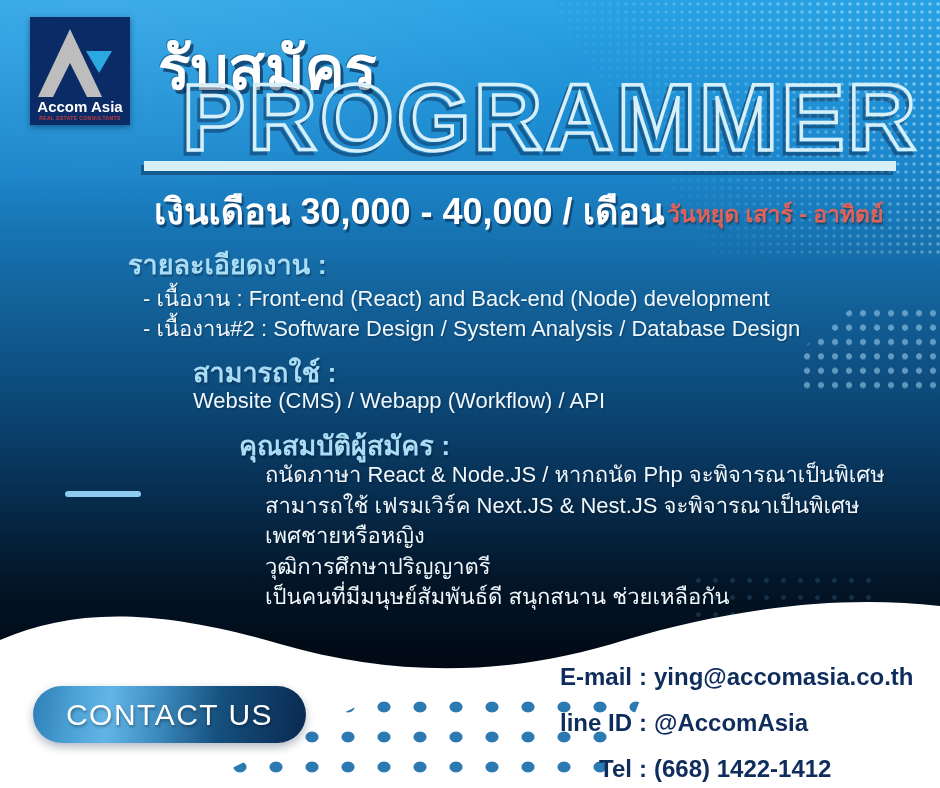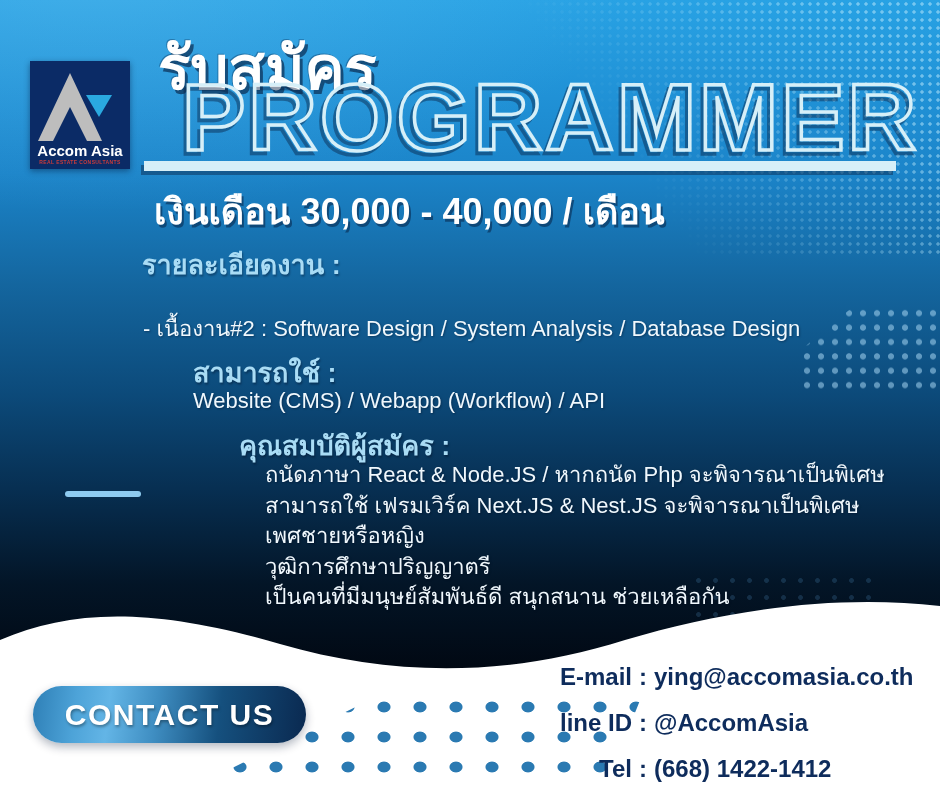--- a/index.html
+++ b/index.html
@@ -23,21 +23,21 @@
   .dots-faint{left:690px;top:572px;width:190px;height:100px;z-index:1;
     background-image:radial-gradient(rgba(90,160,215,.20) 2px, rgba(0,0,0,0) 2.8px);
     background-size:17px 17px;}
   .dots-bottom{left:180px;top:688px;width:465px;height:92px;z-index:3;
     background-image:radial-gradient(#2b7ab2 6px, rgba(0,0,0,0) 7px);
     background-size:36px 30px;background-position:6px 4px;
     clip-path:polygon(46% 0,100% 0,92% 100%,6% 100%);}
 
   
   .logo{left:30px;top:17px;width:100px;height:108px;z-index:3;background:#0b2b66;
-    box-shadow:0 2px 6px rgba(0,20,50,.45);margin-top:44px;}
+    box-shadow:0 2px 6px rgba(0,20,50,.45);}
   .logo svg{display:block;width:100%;height:100%;}
 
   
   .recruit{left:158px;top:20px;z-index:3;font-size:60px;font-weight:800;color:#ffffff;
     text-shadow:3px 4px 0 rgba(8,35,70,.65), -1px -1px 0 rgba(8,35,70,.35);}
   .programmer{left:142px;top:70px;z-index:3;font-size:95px;font-weight:800;line-height:1;
     letter-spacing:3px;white-space:nowrap;color:#d6eff8;
     filter:drop-shadow(-3px 4px 0 rgba(8,35,70,.45));margin-left:40px;}
   @supports (-webkit-text-stroke:1px #000){
     .programmer{color:rgba(0,0,0,0);-webkit-text-stroke:3.5px #d6eff8;}
@@ -56,21 +56,21 @@
     text-shadow:1px 1px 2px rgba(0,10,25,.35);}
   .qual-lines div{height:30.6px;line-height:30.6px;margin-left:26px;}
   .accent-dash{left:65px;top:491px;width:76px;height:6px;border-radius:3px;background:#8ecbf0;z-index:3;}
 
   
   .wave{left:0;bottom:0;width:940px;height:212px;z-index:2;}
   .contact-btn{left:33px;top:686px;width:273px;height:57px;border-radius:30px;z-index:4;
     display:flex;align-items:center;justify-content:center;border:none;cursor:pointer;
     background:linear-gradient(97deg,#2e7fb6 0%,#4da3d8 16%,#63b5e6 28%,#3f8ec2 45%,#15507e 68%,#0a2950 100%);
     box-shadow:0 4px 10px rgba(0,20,50,.30);}
-  .contact-btn span{font-size:30px;font-weight:700;letter-spacing:1.5px;color:#ffffff;
+  .contact-btn span{font-size:30px;font-weight:400;letter-spacing:1.5px;color:#ffffff;
     font-family:"Liberation Sans","DejaVu Sans",sans-serif;
     text-shadow:1px 2px 3px rgba(0,0,0,.35);}
   .contact-rows{left:540px;top:663px;width:372px;z-index:4;display:flex;flex-direction:column;gap:18px;}
   .c-row{display:grid;grid-template-columns:92px 22px 1fr;align-items:baseline;
     font-size:24px;font-weight:800;color:#0e2c5c;}
   .c-row .lbl{text-align:right;}
   .c-row .sep{text-align:center;}
 </style>
 </head>
 <body>
@@ -88,22 +88,24 @@
       <path d="M56,34 L82,34 L69,56 Z" fill="#2aa9e0"></path>
       <text x="50" y="95" text-anchor="middle" font-size="15" font-weight="bold" fill="#ffffff">Accom Asia</text>
       <text x="50" y="103" text-anchor="middle" font-size="5" letter-spacing="0.4" font-weight="bold" fill="#cc3b3b">REAL ESTATE CONSULTANTS</text>
     </svg>
   </div>
 
   <div class="abs recruit">รับสมัคร</div>
   <div class="abs programmer">PROGRAMMER</div>
   <div class="abs title-underline"></div>
   <div class="abs salary">เงินเดือน 30,000 - 40,000 / เดือน</div>
+  <div class="abs holiday">วันหยุด เสาร์ - อาทิตย์</div>
 
-  <div class="abs sec-title" style="left:142px;top:243px;">รายละเอียดงาน :</div>
+  <div class="abs sec-title" style="left:128px;top:243px;">รายละเอียดงาน :</div>
+  <div class="abs body-line" style="left:143px;top:281px;">- เนื้องาน : Front-end (React) and Back-end (Node) development</div>
   <div class="abs body-line" style="left:143px;top:311px;">- เนื้องาน#2 : Software Design / System Analysis / Database Design</div>
 
   <div class="abs sec-title" style="left:193px;top:351px;">สามารถใช์ :</div>
   <div class="abs body-line" style="left:193px;top:388px;">Website (CMS) / Webapp (Workflow) / API</div>
 
   <div class="abs sec-title" style="left:239px;top:424px;">คุณสมบัติผู้สมัคร :</div>
   <div class="abs body-line qual-lines" style="left:239px;top:460px;">
     <div>ถนัดภาษา React &amp; Node.JS / หากถนัด Php จะพิจารณาเป็นพิเศษ</div>
     <div>สามารถใช้ เฟรมเวิร์ค Next.JS &amp; Nest.JS จะพิจารณาเป็นพิเศษ</div>
     <div>เพศชายหรือหญิง</div>

